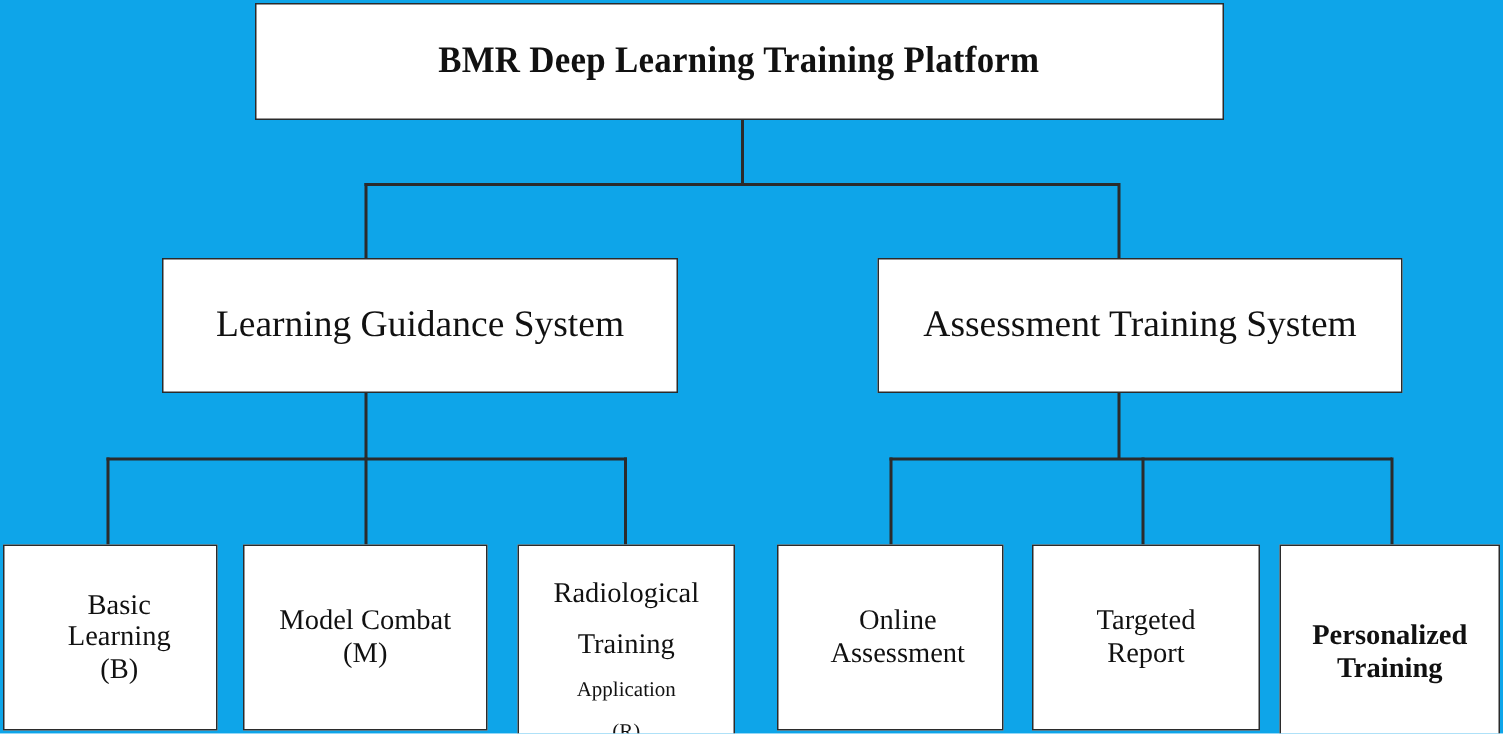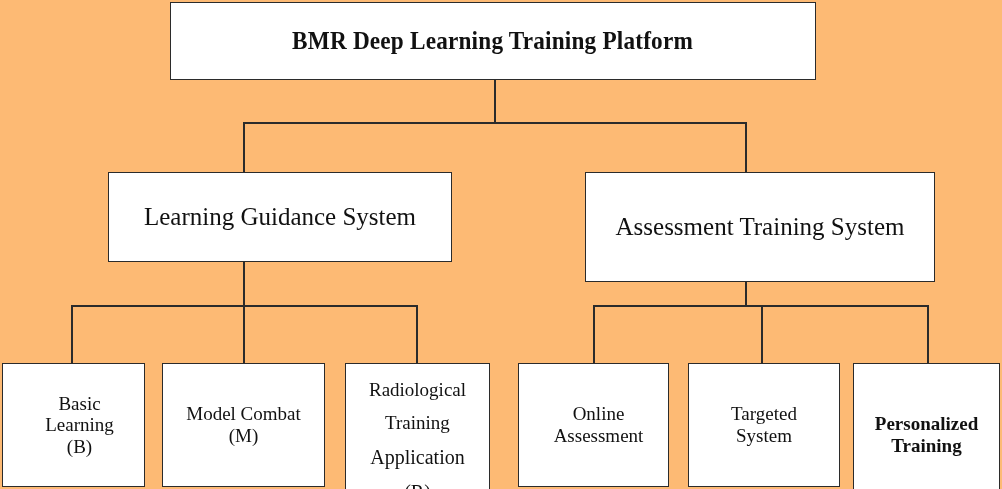--- a/index.html
+++ b/index.html
@@ -4,21 +4,21 @@
 <style>
   html, body {
     margin: 0;
     padding: 0;
     background: #ffffff;
   }
   #canvas {
     position: relative;
     width: 1002px;
     height: 489px;
-    background: #fdba74;
+    background: #0ea5e9;
     overflow: hidden;
     font-family: "Liberation Serif", "DejaVu Serif", serif;
     color: #111111;
   }
   .node {
     position: absolute;
     box-sizing: border-box;
     border: 1.5px solid #2b2b2b;
     background: #ffffff;
     display: flex;
@@ -42,21 +42,21 @@
   .root-node .ln {
     transform: scaleX(0.93);
   }
   .group-node {
     font-size: 25px;
   }
   .leaf-node {
     font-size: 19px;
   }
   .leaf-node .ln.small {
-    font-size: 20px;
+    font-size: 14px;
   }
   .conn {
     position: absolute;
     background: #2b2b2b;
     z-index: 1;
   }
   .conn.v { width: 1.5px; }
   .conn.h { height: 1.5px; }
 </style>
 </head>
@@ -70,21 +70,21 @@
 
   <div class="conn v" style="left:494px; top:80px; height:43px;"></div>
   <div class="conn h" style="left:243px; top:122px; width:503px;"></div>
   <div class="conn v" style="left:243px; top:122px; height:51px;"></div>
   <div class="conn v" style="left:745px; top:122px; height:51px;"></div>
 
   <div class="node group-node" style="left:72px; top:172px; width:344px; height:90px;margin-left:36px;">
     <span class="ln">Learning Guidance System</span>
   </div>
 
-  <div class="node group-node" style="left:585px; top:172px; width:350px; height:110px;">
+  <div class="node group-node" style="left:585px; top:172px; width:350px; height:90px;">
     <span class="ln">Assessment Training System</span>
   </div>
 
   <div class="conn v" style="left:243px; top:262px; height:44px;"></div>
   <div class="conn h" style="left:71px; top:305px; width:347px;"></div>
   <div class="conn v" style="left:71px; top:305px; height:58px;"></div>
   <div class="conn v" style="left:243px; top:305px; height:58px;"></div>
   <div class="conn v" style="left:416px; top:305px; height:58px;"></div>
 
   <div class="conn v" style="left:745px; top:262px; height:44px;"></div>
@@ -111,21 +111,21 @@
     <span class="ln small">(R)</span>
   </div>
 
   <div class="node leaf-node" style="left:518px; top:363px; width:151px; height:124px;padding-left:10px;">
     <span class="ln">Online</span>
     <span class="ln">Assessment</span>
   </div>
 
   <div class="node leaf-node" style="left:688px; top:363px; width:152px; height:124px;">
     <span class="ln">Targeted</span>
-    <span class="ln">System</span>
+    <span class="ln">Report</span>
   </div>
 
   <div class="node leaf-node" style="left:853px; top:363px; width:147px; height:144px;font-weight:bold;">
     <span class="ln">Personalized</span>
     <span class="ln">Training</span>
   </div>
 
 </div>
 
 </body></html>

